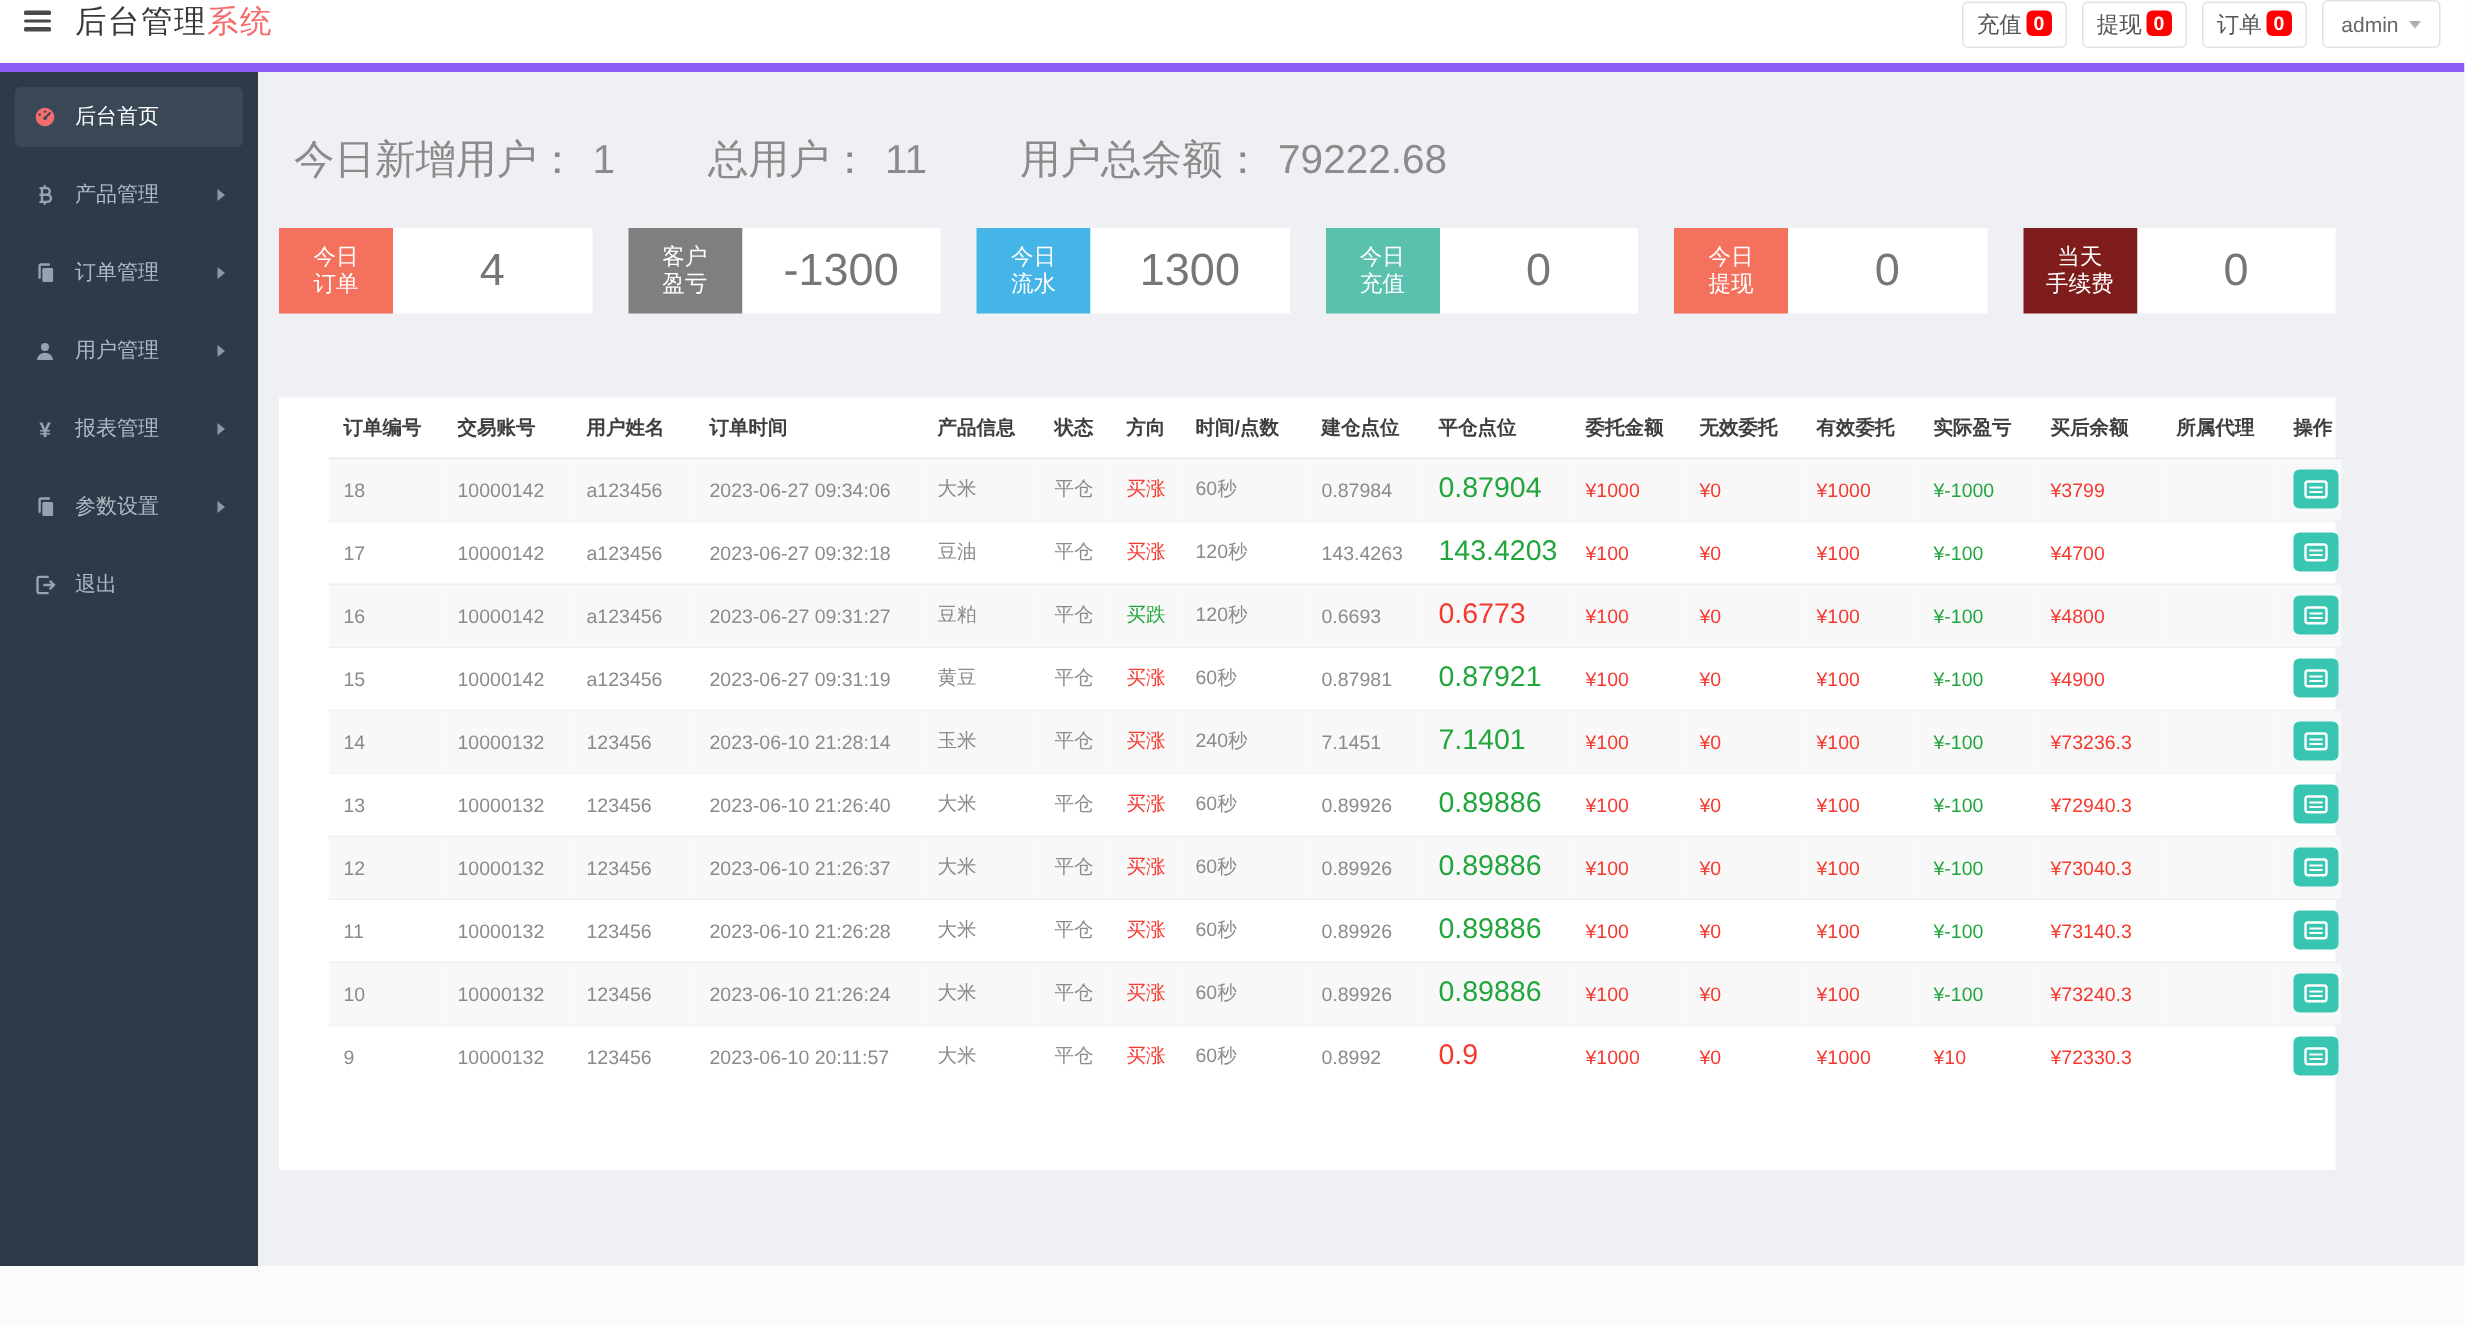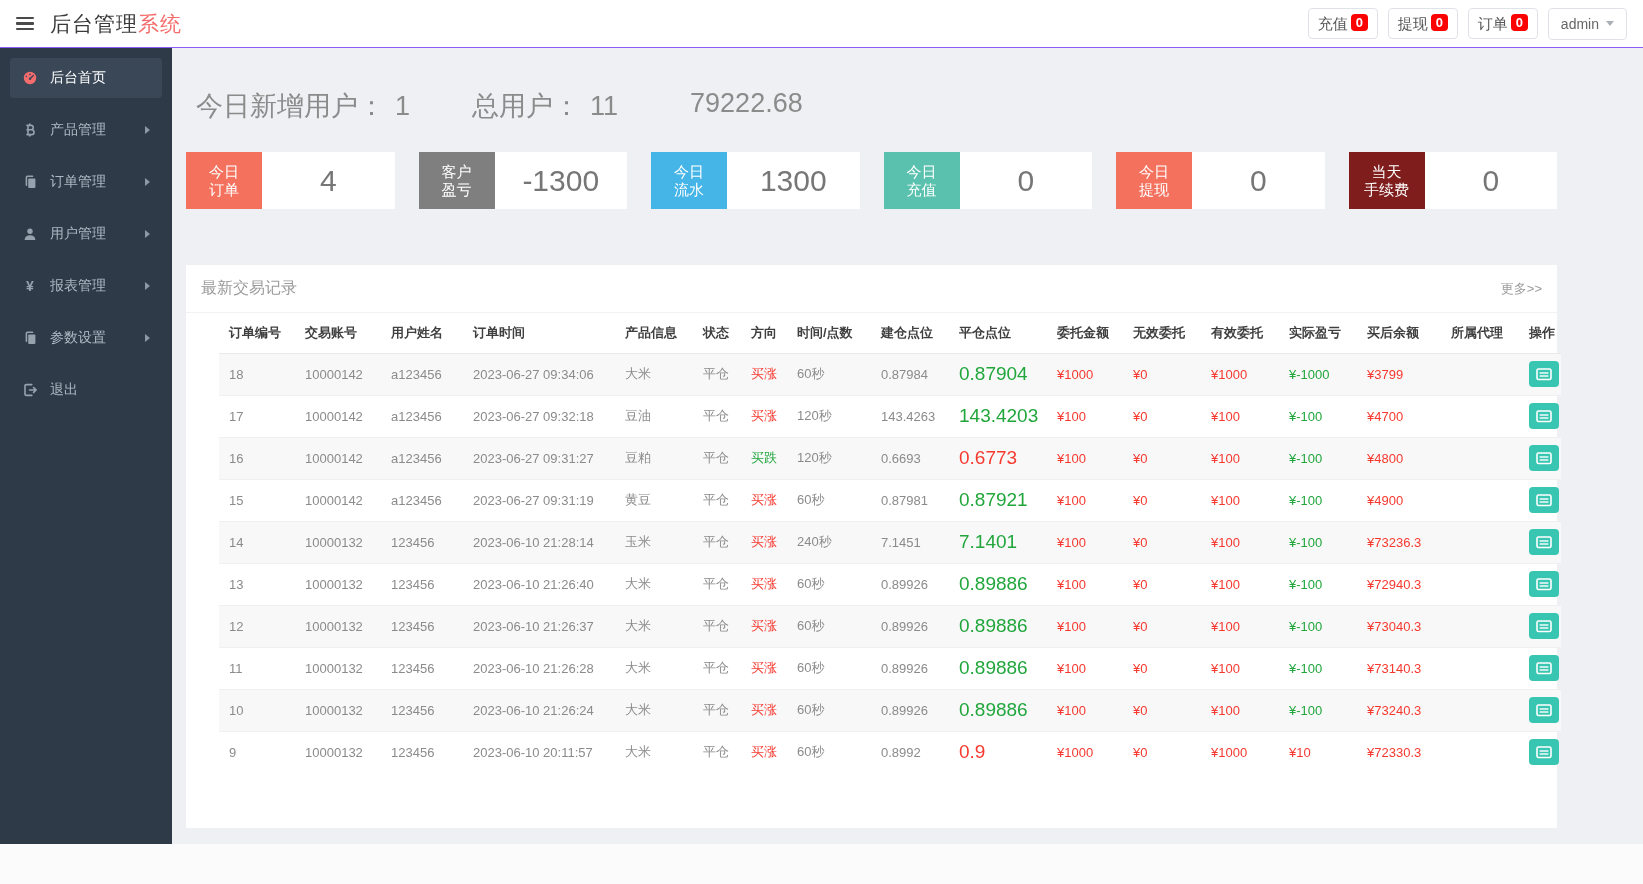--- a/index.html
+++ b/index.html
@@ -3,22 +3,22 @@
 <meta charset="utf-8">
 <style>
 :root{
   --brand-red:#f56c6c; --badge-red:#fe0000; --sidebar-bg:#2e3a48; --sidebar-active-bg:#3a4757;
   --sidebar-text:#aeb9c4; --main-bg:#eef0f3; --text-red:#f6392f; --text-green:#21a63c; --op-teal:#38c5b1;
 }
 *{box-sizing:border-box;margin:0;padding:0}
 html,body{width:1643px;height:884px;overflow:hidden;background:#fff;
   font-family:"Liberation Sans","DejaVu Sans",sans-serif;}
 
-.header{height:48px;display:flex;align-items:center;justify-content:space-between;
-  padding:0 16px 0 14px;background:#fff;border-bottom:1px solid #8b5cf6}
+.header{height:48px;display:flex;align-items:flex-start;justify-content:space-between;
+  padding:0 16px 0 14px;background:#fff;border-bottom:6px solid #8b5cf6}
 .header-left{display:flex;align-items:center;gap:14px}
 .hamburger{display:inline-flex;flex-direction:column;gap:3px;cursor:pointer;padding:4px 2px}
 .hamburger i{display:block;width:18px;height:2.5px;background:#4a4a4a;border-radius:1px}
 .brand{font-size:21px;color:#3a3a3a;letter-spacing:1px}
 .brand .suffix{color:var(--brand-red)}
 .header-right{display:flex;align-items:center;gap:10px}
 .hbtn-group{display:flex;align-items:center;gap:10px}
 .hbtn{display:inline-flex;align-items:center;gap:3px;border:1px solid #dfe3e8;background:#fff;
   border-radius:4px;padding:6px 9px;font-size:15px;color:#555;cursor:pointer;
   font-family:inherit;line-height:1}
@@ -195,20 +195,21 @@
     <span>今日新增用户：</span>
     <span class="summary-value">1</span>
   </div>
 
   <div class="summary-item">
     <span>总用户：</span>
     <span class="summary-value">11</span>
   </div>
 
   <div class="summary-item">
+    <span>用户总余额：</span>
     <span class="summary-value">79222.68</span>
   </div>
 </div>
 
     <div class="cards">
   <div class="card">
     <div class="card-tag" style="background: rgb(244, 113, 94);">今日<br>订单</div>
     <div class="card-value">4</div>
   </div>
 
@@ -232,24 +233,20 @@
     <div class="card-value">0</div>
   </div>
 
   <div class="card">
     <div class="card-tag" style="background: #7f1d1d;">当天<br>手续费</div>
     <div class="card-value">0</div>
   </div>
 </div>
 
     <div class="panel">
-      <div class="panel-head">
-        <span class="panel-title">最新交易记录</span>
-        <a class="more-link">更多&gt;&gt;</a>
-      </div>
       <table class="trades">
         <colgroup>
           <col style="width:76px">
             <col style="width:86px">
             <col style="width:82px">
             <col style="width:152px">
           <col style="width:78px">
             <col style="width:48px">
             <col style="width:46px">
             <col style="width:84px">

